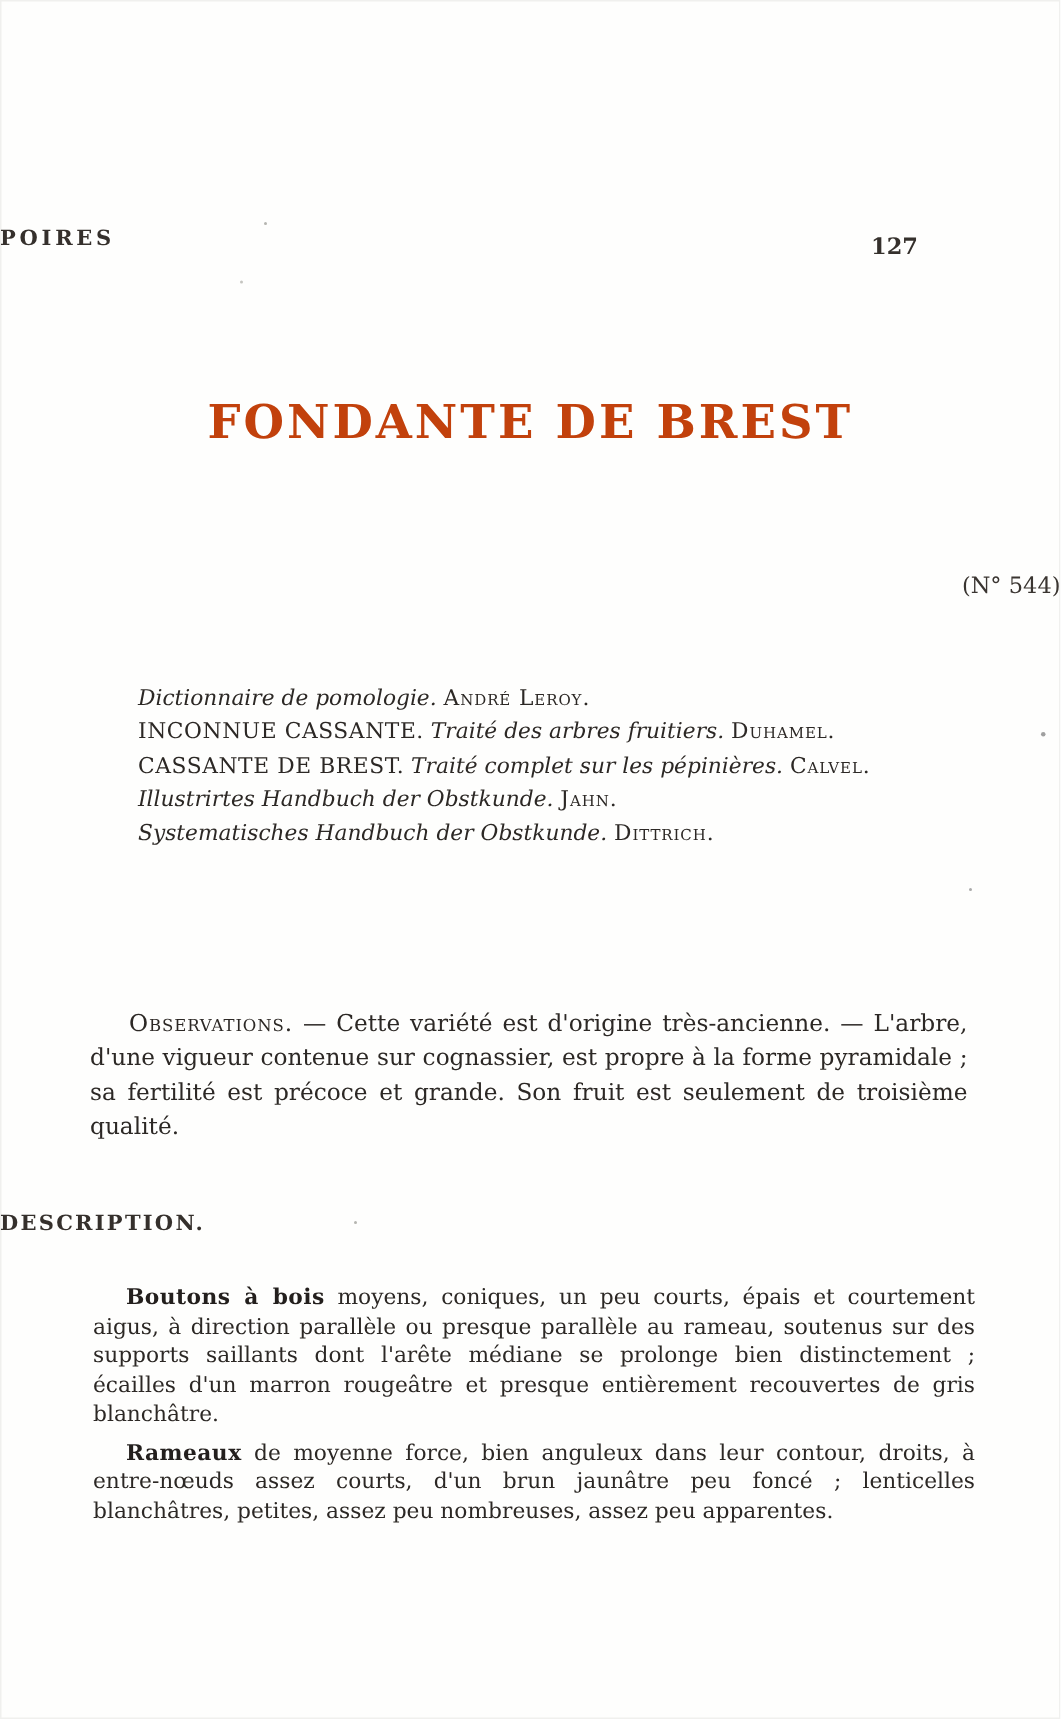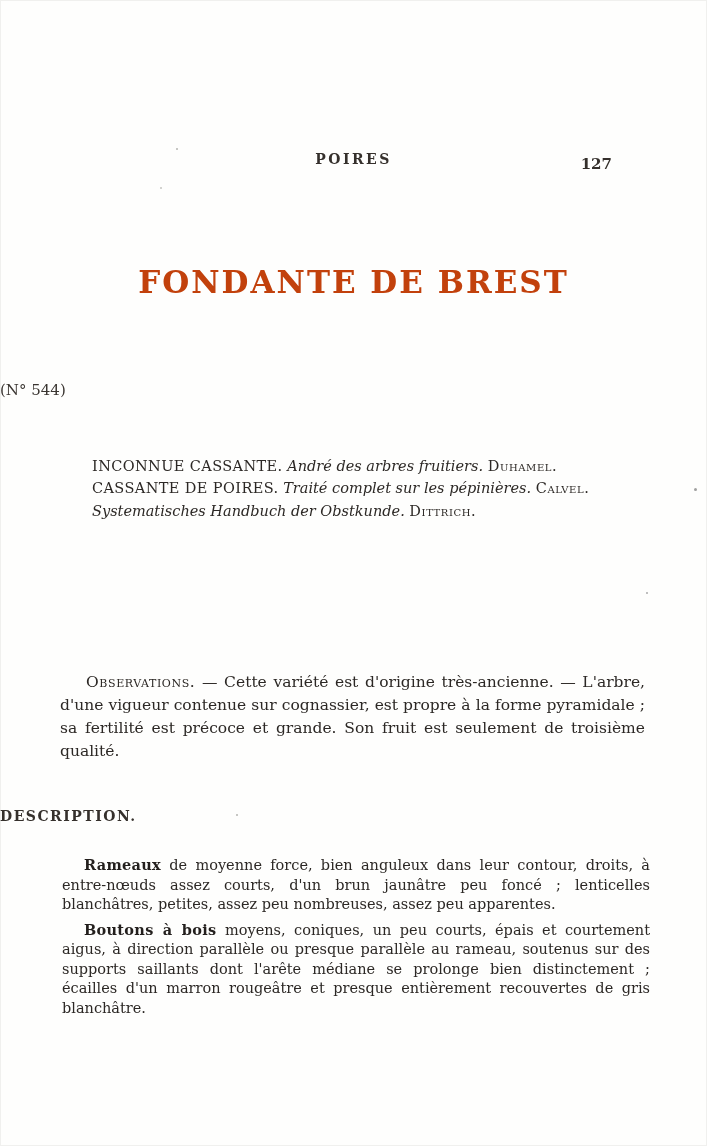--- a/index.html
+++ b/index.html
@@ -17,21 +17,20 @@
     overflow: hidden;
     box-shadow: inset 0 0 0 1px #f0f0ee;
   }
 
   
   .running-title {
     position: absolute;
     top: 151px;
     left: 0;
     width: 100%;
-    text-align: center;
     font-size: 14px;
     letter-spacing: 2.5px;
     font-weight: 600;
     color: #35302c;
   }
   .page-number {
     position: absolute;
     top: 155px;
     right: 95px;
     font-size: 15px;
@@ -50,24 +49,23 @@
     font-size: 31px;
     font-weight: 700;
     letter-spacing: 2px;
     color: #c2410c;
   }
   .variety-number {
     position: absolute;
     top: 381px;
     left: 0;
     width: 100%;
-    text-align: left;
+    text-align: right;
     font-size: 15px;
     color: #3a3531;
-    padding-right: 28px;
     box-sizing: border-box;
   }
 
   
   .references {
     position: absolute;
     top: 455px;
     left: 66px;
     width: 582px;
     font-size: 14.5px;
@@ -153,51 +151,61 @@
 <div class="page">
 
   <div class="running-title">POIRES</div>
   <div class="page-number">127</div>
 
   <div class="variety-title">FONDANTE DE BREST</div>
   <div class="variety-number">(N° 544)</div>
 
   <div class="references">
     <div class="ref-line">
+      <span class="ref-pre"></span>
+      <span class="ref-title">Dictionnaire de pomologie.</span>
+      <span class="ref-author">André Leroy.</span>
+    </div>
+    <div class="ref-line">
       <span class="ref-pre">INCONNUE CASSANTE.</span>
-      <span class="ref-title">André des arbres fruitiers.</span>
+      <span class="ref-title">Traité des arbres fruitiers.</span>
       <span class="ref-author">Duhamel.</span>
     </div>
     <div class="ref-line">
-      <span class="ref-pre">CASSANTE DE POIRES.</span>
+      <span class="ref-pre">CASSANTE DE BREST.</span>
       <span class="ref-title">Traité complet sur les pépinières.</span>
       <span class="ref-author">Calvel.</span>
+    </div>
+    <div class="ref-line">
+      <span class="ref-pre"></span>
+      <span class="ref-title">Illustrirtes Handbuch der Obstkunde.</span>
+      <span class="ref-author">Jahn.</span>
     </div>
     <div class="ref-line">
       <span class="ref-pre"></span>
       <span class="ref-title">Systematisches Handbuch der Obstkunde.</span>
       <span class="ref-author">Dittrich.</span>
     </div>
   </div>
 
   <div class="observations">
     <span class="obs-label">Observations.</span>
     <span>— Cette variété est d'origine très-ancienne. — L'arbre, d'une vigueur contenue sur cognassier, est propre à la forme pyramidale ; sa fertilité est précoce et grande. Son fruit est seulement de troisième qualité.</span>
   </div>
 
   <div class="description-heading">DESCRIPTION.</div>
 
   <div class="description-body">
     <p class="desc-para">
+      <span class="para-lead">Boutons à bois</span>
+      <span>moyens, coniques, un peu courts, épais et courtement aigus, à direction parallèle ou presque parallèle au rameau, soutenus sur des supports saillants dont l'arête médiane se prolonge bien distinctement ; écailles d'un marron rougeâtre et presque entièrement recouvertes de gris blanchâtre.</span>
+    </p>
+    <p class="desc-para">
       <span class="para-lead">Rameaux</span>
       <span>de moyenne force, bien anguleux dans leur contour, droits, à entre-nœuds assez courts, d'un brun jaunâtre peu foncé ; lenticelles blanchâtres, petites, assez peu nombreuses, assez peu apparentes.</span>
-    </p>
-    <p class="desc-para">
-      <span class="para-lead">Boutons à bois</span>
-      <span>moyens, coniques, un peu courts, épais et courtement aigus, à direction parallèle ou presque parallèle au rameau, soutenus sur des supports saillants dont l'arête médiane se prolonge bien distinctement ; écailles d'un marron rougeâtre et presque entièrement recouvertes de gris blanchâtre.</span>
     </p>
   </div>
 
   <div class="speck speck-1"></div>
   <div class="speck speck-2"></div>
   <div class="speck speck-3"></div>
   <div class="speck speck-4"></div>
   <div class="speck speck-5"></div>
 
 </div>

